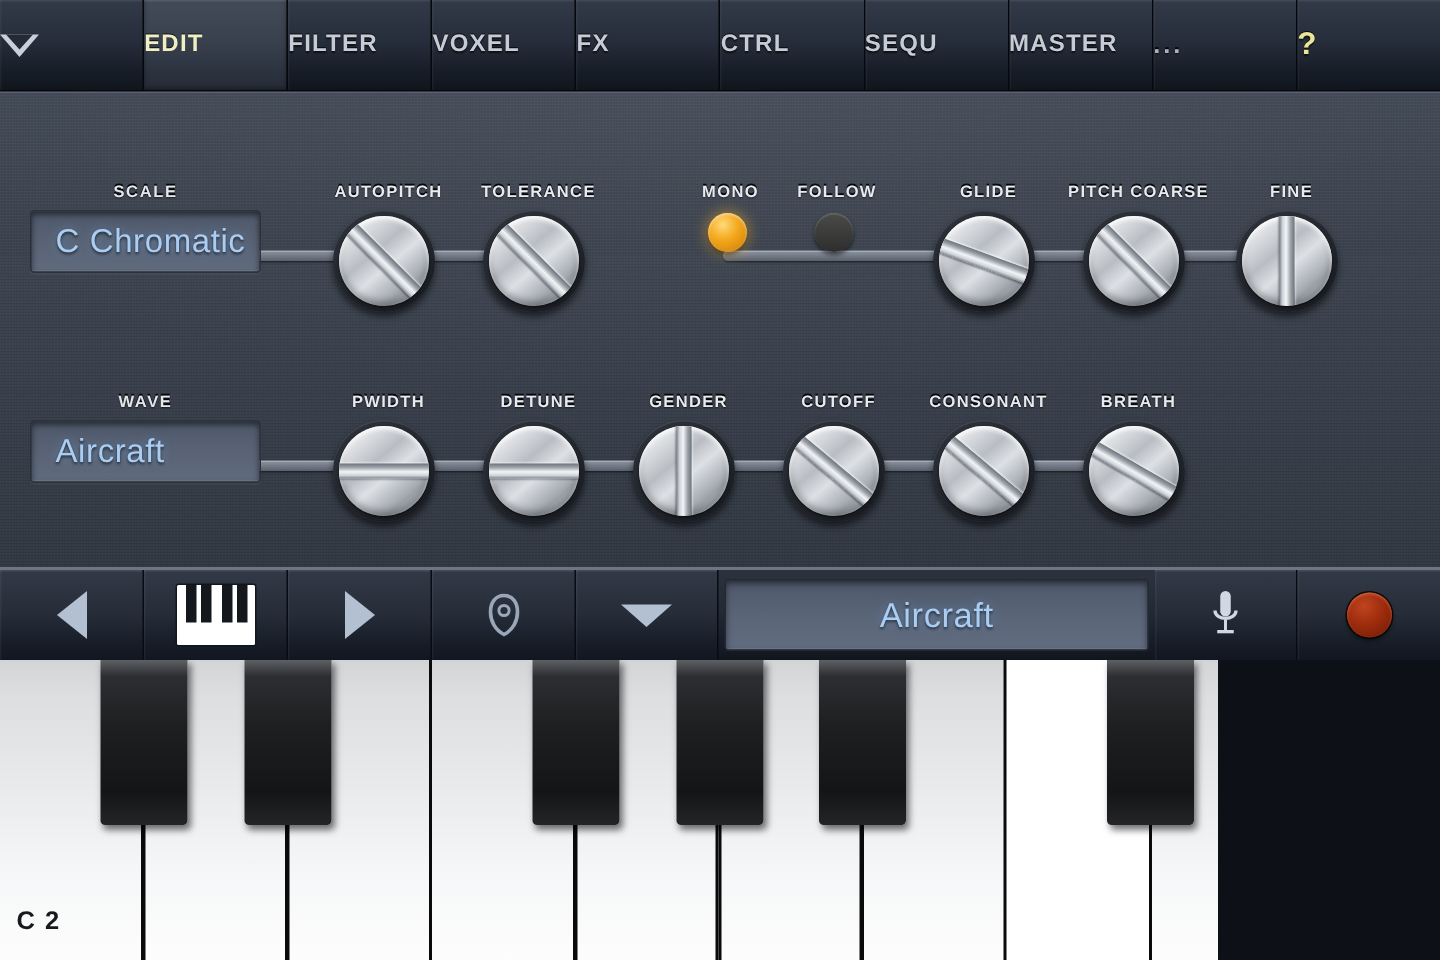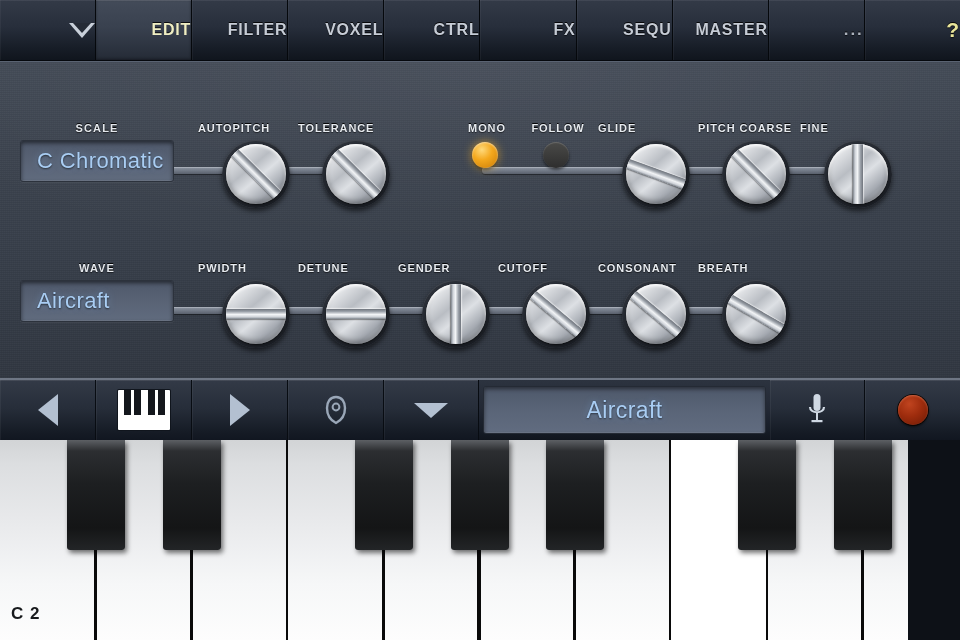--- a/index.html
+++ b/index.html
@@ -13,21 +13,21 @@
 
   
   .tabbar {
     position:absolute; left:0; top:0; width:960px; height:61px;
     display:flex;
     background:linear-gradient(to bottom,#2b313c 0%,#222834 40%,#141922 75%,#0d121a 100%);
     border-bottom:1px solid #05080d;
   }
   .tab {
     flex:1 1 0; position:relative;
-    display:flex; align-items:center; justify-content:flex-end;
+    display:flex; align-items:center; justify-content:flex-start;
     border-right:1px solid #05080c;
     background:linear-gradient(to bottom,#333a47 0%,#272e3b 45%,#171d27 80%,#10151d 100%);
     box-shadow:inset 1px 0 0 rgba(255,255,255,0.045), inset 0 1px 0 rgba(255,255,255,0.07);
   }
   .tab:last-child { border-right:none; }
   .tab .tlabel {
     font-size:16px; font-weight:bold; letter-spacing:0.8px;
     color:#c6ccd6;
     text-shadow:0 -1px 0 rgba(0,0,0,0.85), 0 1px 1px rgba(0,0,0,0.6);
   }
@@ -99,21 +99,21 @@
   }
   .disp .dtext {
     font-size:22px; color:#a9cdf3; letter-spacing:0.4px;
     text-shadow:0 1px 2px rgba(0,0,0,0.6), 0 0 7px rgba(130,190,255,0.35);
     white-space:nowrap;
   }
 
   
   .knob-wrap { position:absolute; width:74px; }
   .knob-label {
-    position:absolute; top:0; left:-24px; width:122px; 
+    position:absolute; top:0; left:-24px; width:122px; text-align:center;
     font-size:11px; font-weight:bold; letter-spacing:0.9px; color:#e7ebf0;
     text-shadow:0 -1px 0 rgba(0,0,0,0.9), 0 1px 1px rgba(0,0,0,0.55);
     white-space:nowrap;
   }
   .knob {
     position:absolute; top:18px; left:0; width:68px; height:68px;
     border-radius:50%;
     background:linear-gradient(150deg,#30353e 0%,#22262d 50%,#171a20 100%);
     box-shadow:0 3px 5px rgba(0,0,0,0.55), inset 0 1px 0 rgba(255,255,255,0.10);
     padding:4px;
@@ -191,21 +191,21 @@
     font-size:23px; color:#a9cdf3; letter-spacing:0.4px;
     text-shadow:0 1px 2px rgba(0,0,0,0.55), 0 0 7px rgba(130,190,255,0.35);
   }
   .rec-dot {
     width:30px; height:30px; border-radius:50%;
     background:radial-gradient(circle at 38% 30%, #c0441f 0%, #9e2c0d 45%, #6b1a05 100%);
     box-shadow:inset 0 1px 2px rgba(255,160,120,0.45), 0 2px 3px rgba(0,0,0,0.6), 0 0 0 1px #140a06;
   }
 
   
-  .keyboard { position:absolute; left:0; top:440px; width:908px; height:200px; background:#fff; overflow:hidden; }
+  .keyboard { position:absolute; left:0; top:440px; width:812px; height:200px; background:#fff; overflow:hidden; }
   .wkey {
     position:absolute; top:0; height:200px;
     background:linear-gradient(to bottom,#d2d4d6 0%,#dcdee0 12%,#e9eaec 42%,#f6f7f8 72%,#fdfdfd 100%);
     border-right:2px solid #0a0a0a;
   }
   .wkey .klabel {
     position:absolute; left:11px; bottom:16px;
     font-size:17px; font-weight:bold; color:#17191c; letter-spacing:1px;
   }
   .bkey {
@@ -229,24 +229,24 @@
       <div class="tab active">
         <span class="tlabel">EDIT</span>
       </div>
       <div class="tab">
         <span class="tlabel">FILTER</span>
       </div>
       <div class="tab">
         <span class="tlabel">VOXEL</span>
       </div>
       <div class="tab">
+        <span class="tlabel">FX</span>
+      </div>
+      <div class="tab">
         <span class="tlabel">CTRL</span>
-      </div>
-      <div class="tab">
-        <span class="tlabel">FX</span>
       </div>
       <div class="tab">
         <span class="tlabel">SEQU</span>
       </div>
       <div class="tab">
         <span class="tlabel">MASTER</span>
       </div>
       <div class="tab dots">
         <span class="tlabel">...</span>
       </div>

